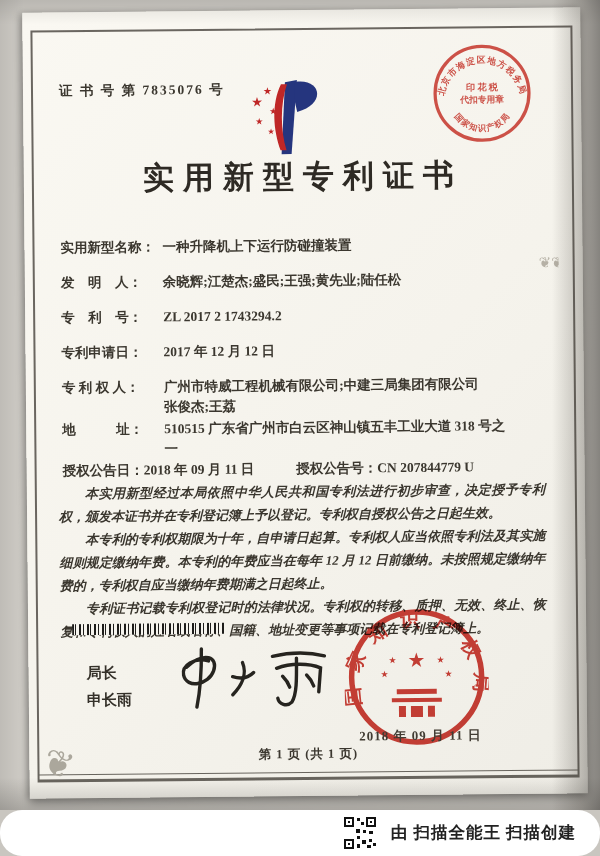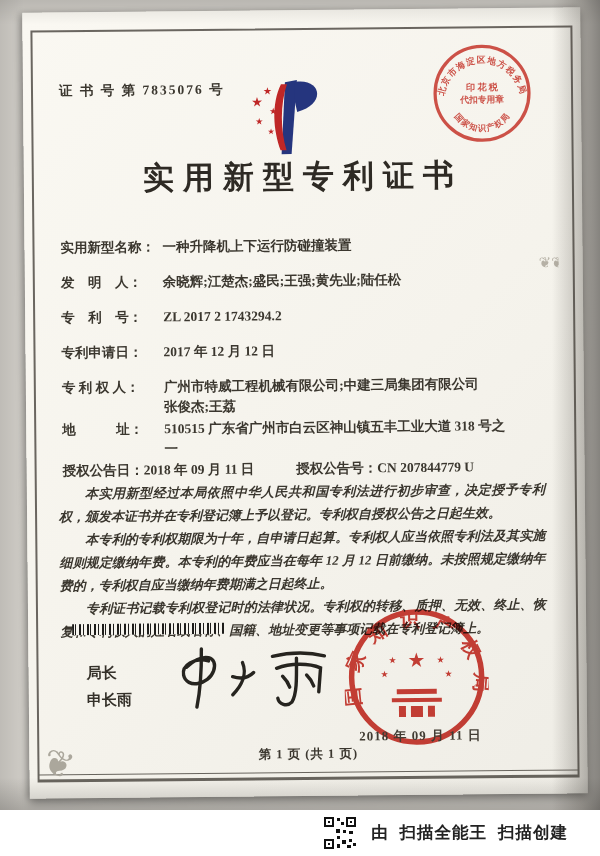--- a/index.html
+++ b/index.html
@@ -60,22 +60,22 @@
 
   .seal { position:absolute; left:316px; top:596px; width:144px; height:144px;
     mix-blend-mode:multiply; opacity:.92; }
   .seal-date { position:absolute; left:330px; top:718px; font-size:13px; font-weight:bold;
     color:#413c33; letter-spacing:1px; z-index:5; }
 
   .footer-pageno { position:absolute; left:0; right:0; top:736px; text-align:center;
     font-size:12.5px; font-weight:600; color:#3b372f; letter-spacing:1px; }
 
   .scanbar { position:absolute; left:0; top:810px; width:600px; height:46px; background:#ffffff;
-    display:flex; align-items:center; justify-content:flex-end; padding-right:32px; gap:14px;
-    font-family:Liberation Mono, monospace; }
+    display:flex; align-items:center; justify-content:flex-end; padding-right:24px; gap:14px;
+    font-family:Liberation Serif, serif;border-radius:22px; }
   .scanbar .txt { font-size:16.5px; font-weight:bold; color:#222; letter-spacing:1px; }
   .qr { width:34px; height:34px; }
 </style>
 </head>
 <body>
 
 <div class="scan">
   <div class="page">
 
     <div class="frame"></div>

